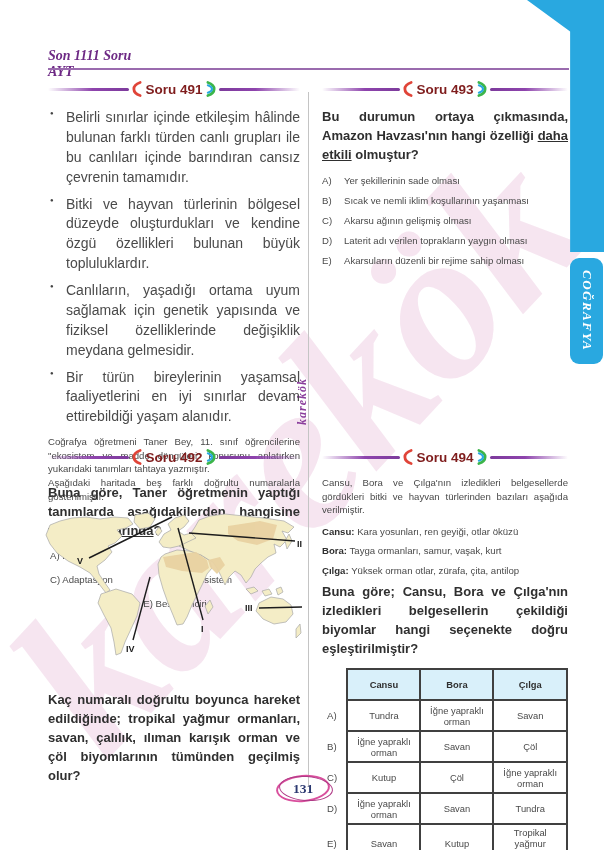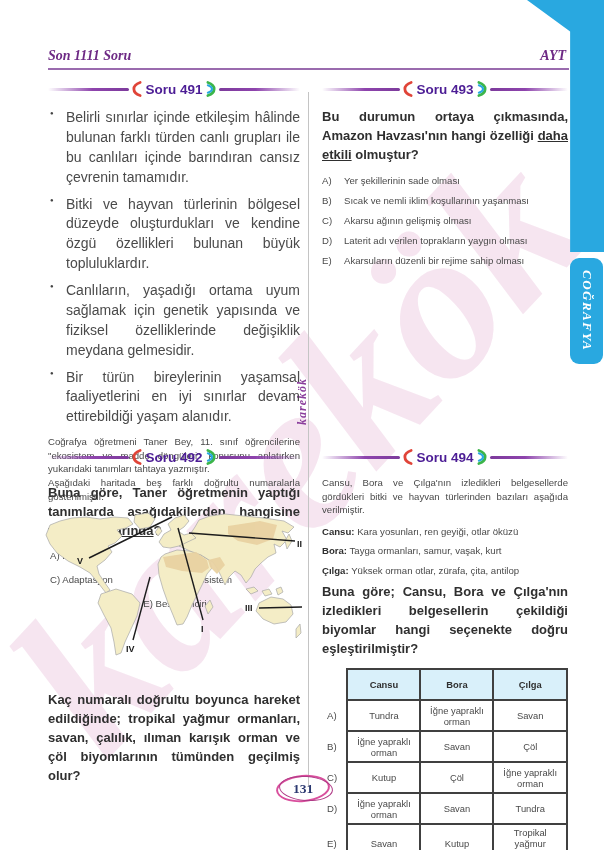--- a/index.html
+++ b/index.html
@@ -21,21 +21,21 @@
   .watermark-small {
     position:absolute; left:295px; top:378px; z-index:2;
     writing-mode:vertical-rl; transform:rotate(180deg);
     font-family:"Liberation Serif", serif; font-style:italic; font-weight:bold;
     font-size:12px; color:#8a3e9c; letter-spacing:1px;
   }
   
   .header { position:absolute; left:48px; right:38px; top:48px; z-index:3;
     display:flex; justify-content:space-between; align-items:baseline;
     font-family:"Liberation Serif", serif; font-style:italic; font-weight:bold;
-    font-size:14px; color:#6e2a85; }
+    font-size:14px; color:#6e2a85;flex-direction:column; }
   .header-rule { position:absolute; left:48px; width:521px; top:68px; height:2px;
     background:#9a6bae; z-index:3; }
   
   .corner-shape { position:absolute; right:0; top:0; width:77px; height:252px;
     background:#29a8e0; z-index:4;
     clip-path:polygon(0 0, 100% 0, 100% 100%, 56% 100%, 56% 12.5%, 0 0); }
   .side-tab { position:absolute; right:1px; top:258px; width:33px; height:106px;
     background:#29a8e0; border-radius:9px; z-index:4;
     display:flex; align-items:center; justify-content:center; }
   .side-tab span { writing-mode:vertical-rl;
@@ -48,21 +48,21 @@
   .col { position:absolute; z-index:3; }
   .col-left  { left:48px;  width:252px; }
   .col-right { left:322px; width:246px; }
   .q491 { top:80px; }  .q492 { top:448px; }
   .q493 { top:80px; }  .q494 { top:448px; }
   
   .badge-row { display:flex; align-items:center; margin-bottom:10px; }
   .bline { flex:1; height:3px; border-radius:2px; }
   .bline.l { background:linear-gradient(to right, rgba(150,90,175,0) 0%, #8e44ad 55%, #7d3b9c 100%); }
   .bline.r { background:linear-gradient(to left,  rgba(150,90,175,0) 0%, #8e44ad 55%, #7d3b9c 100%); }
-  .badge-text { font-size:13.5px; font-weight:bold; color:#4c1d95; margin:0 3px; white-space:nowrap; }
+  .badge-text { font-size:13.5px; font-weight:bold; color:#7f1d1d; margin:0 3px; white-space:nowrap; }
   .crescent { width:13px; height:18px; flex:0 0 auto; }
   
   .para { font-size:9.6px; line-height:1.42; text-align:justify; margin-bottom:8px; color:#4a4a4a; }
   .stem { font-size:13px; line-height:1.45; text-align:justify; font-weight:bold; color:#2f2f2f; margin-bottom:10px; }
   .ul { text-decoration:underline; }
   ul.bullets { list-style:none; margin-bottom:8px; }
   ul.bullets li { position:relative; padding-left:18px; font-size:14px; line-height:1.42;
     text-align:justify; margin-bottom:7px; }
   ul.bullets li::before { content:"●"; position:absolute; left:2px; top:1px; font-size:6px; color:#444; }
   

